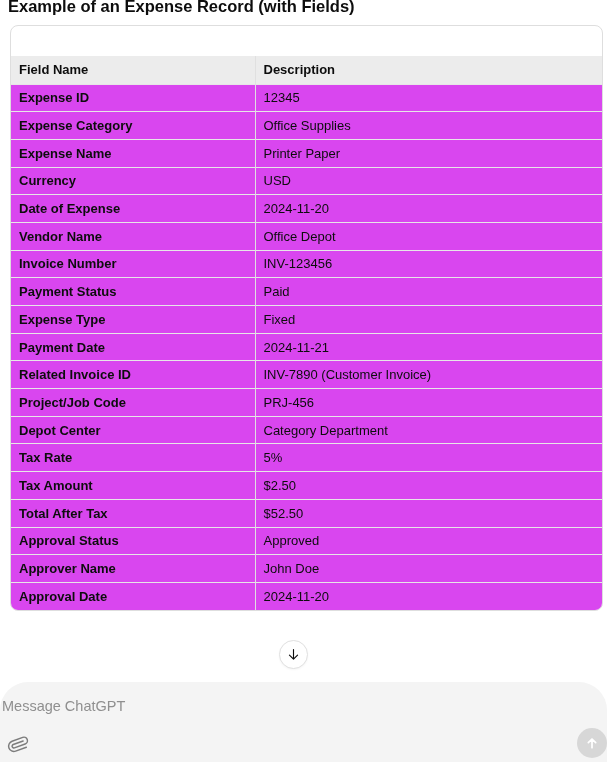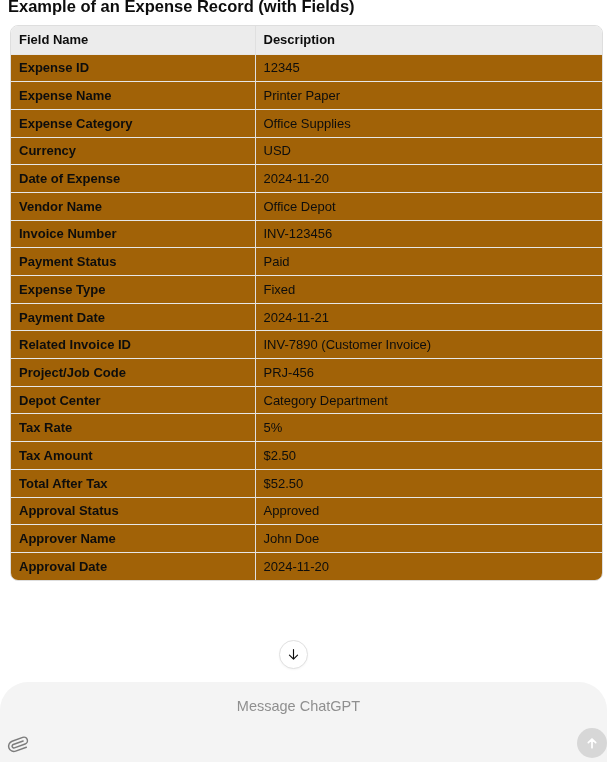--- a/index.html
+++ b/index.html
@@ -28,34 +28,35 @@
     width:593px;
     border:1px solid #dedede;
     border-radius:8px;
     overflow:hidden;
     background:#ffffff;
   }
   table.expense-table {
     width:100%;
     border-collapse:collapse;
     font-size:13px;
+    margin-top:30px;
   }
   table.expense-table th {
     background:#ececec;
     font-weight:600;
     text-align:left;
     height:28px;
     padding:0 8px;
     color:#0d0d0d;
   }
   table.expense-table td {
     height:27.7px;
     padding:0 8px;
     border-top:1px solid #e7e7e7;
-    background:#a16207;
+    background:#d946ef;
     white-space:nowrap;
   }
   table.expense-table th:first-child,
   table.expense-table td:first-child { width:244px; }
   table.expense-table th:nth-child(2),
   table.expense-table td:nth-child(2) { border-left:1px solid #e0e0e0; }
   td.cell-field { font-weight:600; }
   td.cell-desc  { font-weight:400; }
 
   .scroll-btn {
@@ -81,21 +82,20 @@
   .composer textarea {
     position:absolute;
     left:0; top:0;
     width:100%; height:44px;
     background:transparent;
     border:none; outline:none; resize:none;
     padding:16px 12px 0 2px;
     font-family:"Liberation Sans", sans-serif;
     font-size:14.5px;
     color:#0d0d0d;
-    text-align:center;
   }
   .composer textarea::placeholder { color:#8f8f8f; opacity:1; }
 
   .attach-btn {
     position:absolute;
     left:6px; top:48px;
     width:24px; height:28px;
     background:transparent;
     border:none;
     display:flex; align-items:center; justify-content:center;
@@ -127,26 +127,26 @@
         <th>Field Name</th>
         <th>Description</th>
       </tr>
     </thead>
     <tbody>
         <tr>
           <td class="cell-field">Expense ID</td>
           <td class="cell-desc">12345</td>
         </tr>
         <tr>
+          <td class="cell-field">Expense Category</td>
+          <td class="cell-desc">Office Supplies</td>
+        </tr>
+        <tr>
           <td class="cell-field">Expense Name</td>
           <td class="cell-desc">Printer Paper</td>
-        </tr>
-        <tr>
-          <td class="cell-field">Expense Category</td>
-          <td class="cell-desc">Office Supplies</td>
         </tr>
         <tr>
           <td class="cell-field">Currency</td>
           <td class="cell-desc">USD</td>
         </tr>
         <tr>
           <td class="cell-field">Date of Expense</td>
           <td class="cell-desc">2024-11-20</td>
         </tr>
         <tr>

